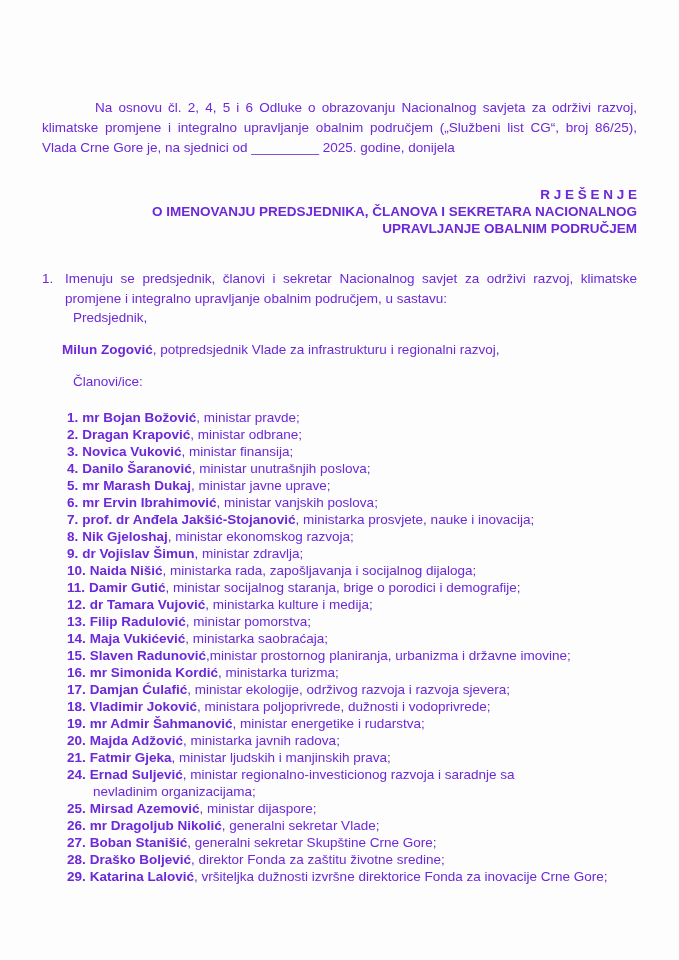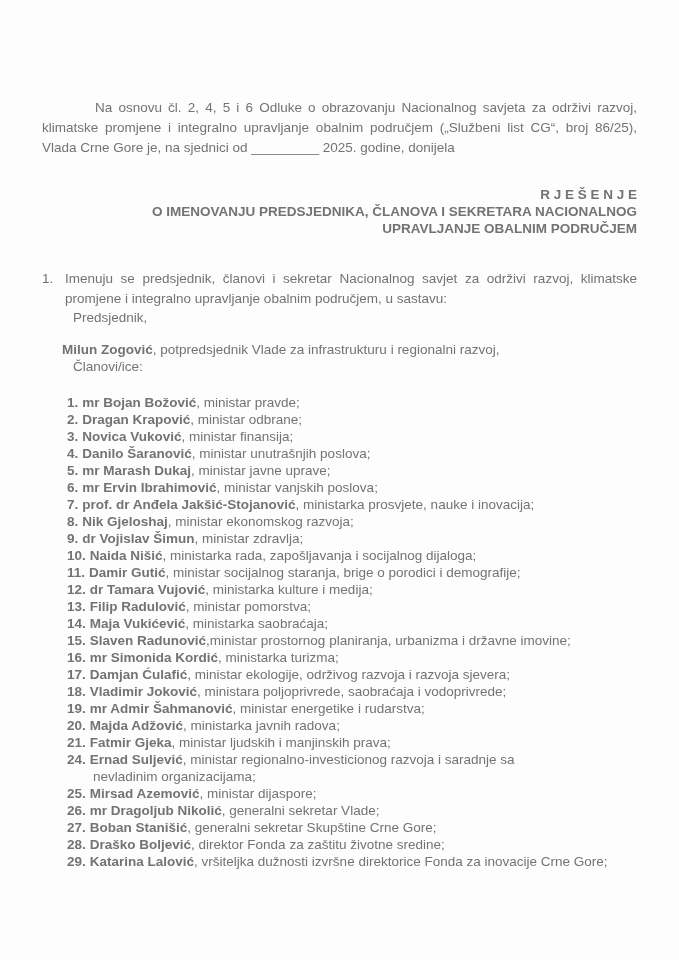--- a/index.html
+++ b/index.html
@@ -7,21 +7,21 @@
     position: relative;
     width: 679px;
     height: 960px;
     margin: 0;
     background: #fdfdfd;
     box-sizing: border-box;
     padding: 84px 42px 0 42px;
     font-family: "Liberation Sans", "DejaVu Sans", sans-serif;
     font-size: 13.5px;
     line-height: 20px;
-    color: #737373;
+    color: #6d28d9;
     overflow: hidden;
   }
   .intro {
     text-align: justify;
     text-indent: 53px;
   }
   .title-block {
     margin-top: 28px;
     text-align: right;
     font-weight: bold;
@@ -34,21 +34,21 @@
     text-align: justify;
   }
   .item1 .inum {
     position: absolute;
     left: 0;
     top: 0;
   }
   .sub { margin-left: 31px; line-height: 17px; }
   .predsjednik-label { margin-top: 0; }
   .president-line { margin-top: 15px; margin-left: 20px; }
-  .members-label { }
+  .members-label { margin-top: 15px; }
   .president-line .pname { font-weight: bold; }
   ul.members {
     margin: 19px 0 0 25px;
     padding: 0;
     list-style: none;
     line-height: 17px;
   }
   ul.members li {
     padding-left: 26px;
     text-indent: -26px;
@@ -117,21 +117,21 @@
       <li><span class="mnum">13.</span><span class="mname">Filip Radulović</span><span class="mrole">, ministar pomorstva;</span></li>
 
       <li><span class="mnum">14.</span><span class="mname">Maja Vukićević</span><span class="mrole">, ministarka saobraćaja;</span></li>
 
       <li><span class="mnum">15.</span><span class="mname">Slaven Radunović</span><span class="mrole">,ministar prostornog planiranja, urbanizma i državne imovine;</span></li>
 
       <li><span class="mnum">16.</span><span class="mname">mr Simonida Kordić</span><span class="mrole">, ministarka turizma;</span></li>
 
       <li><span class="mnum">17.</span><span class="mname">Damjan Ćulafić</span><span class="mrole">, ministar ekologije, održivog razvoja i razvoja sjevera;</span></li>
 
-      <li><span class="mnum">18.</span><span class="mname">Vladimir Joković</span><span class="mrole">, ministara poljoprivrede, saobraćaja i vodoprivrede;</span></li>
+      <li><span class="mnum">18.</span><span class="mname">Vladimir Joković</span><span class="mrole">, ministara poljoprivrede, dužnosti i vodoprivrede;</span></li>
 
       <li><span class="mnum">19.</span><span class="mname">mr Admir Šahmanović</span><span class="mrole">, ministar energetike i rudarstva;</span></li>
 
       <li><span class="mnum">20.</span><span class="mname">Majda Adžović</span><span class="mrole">, ministarka javnih radova;</span></li>
 
       <li><span class="mnum">21.</span><span class="mname">Fatmir Gjeka</span><span class="mrole">, ministar ljudskih i manjinskih prava;</span></li>
 
 
 
       <li><span class="mnum">24.</span><span class="mname">Ernad Suljević</span><span class="mrole">, ministar regionalno-investicionog razvoja i saradnje sa

